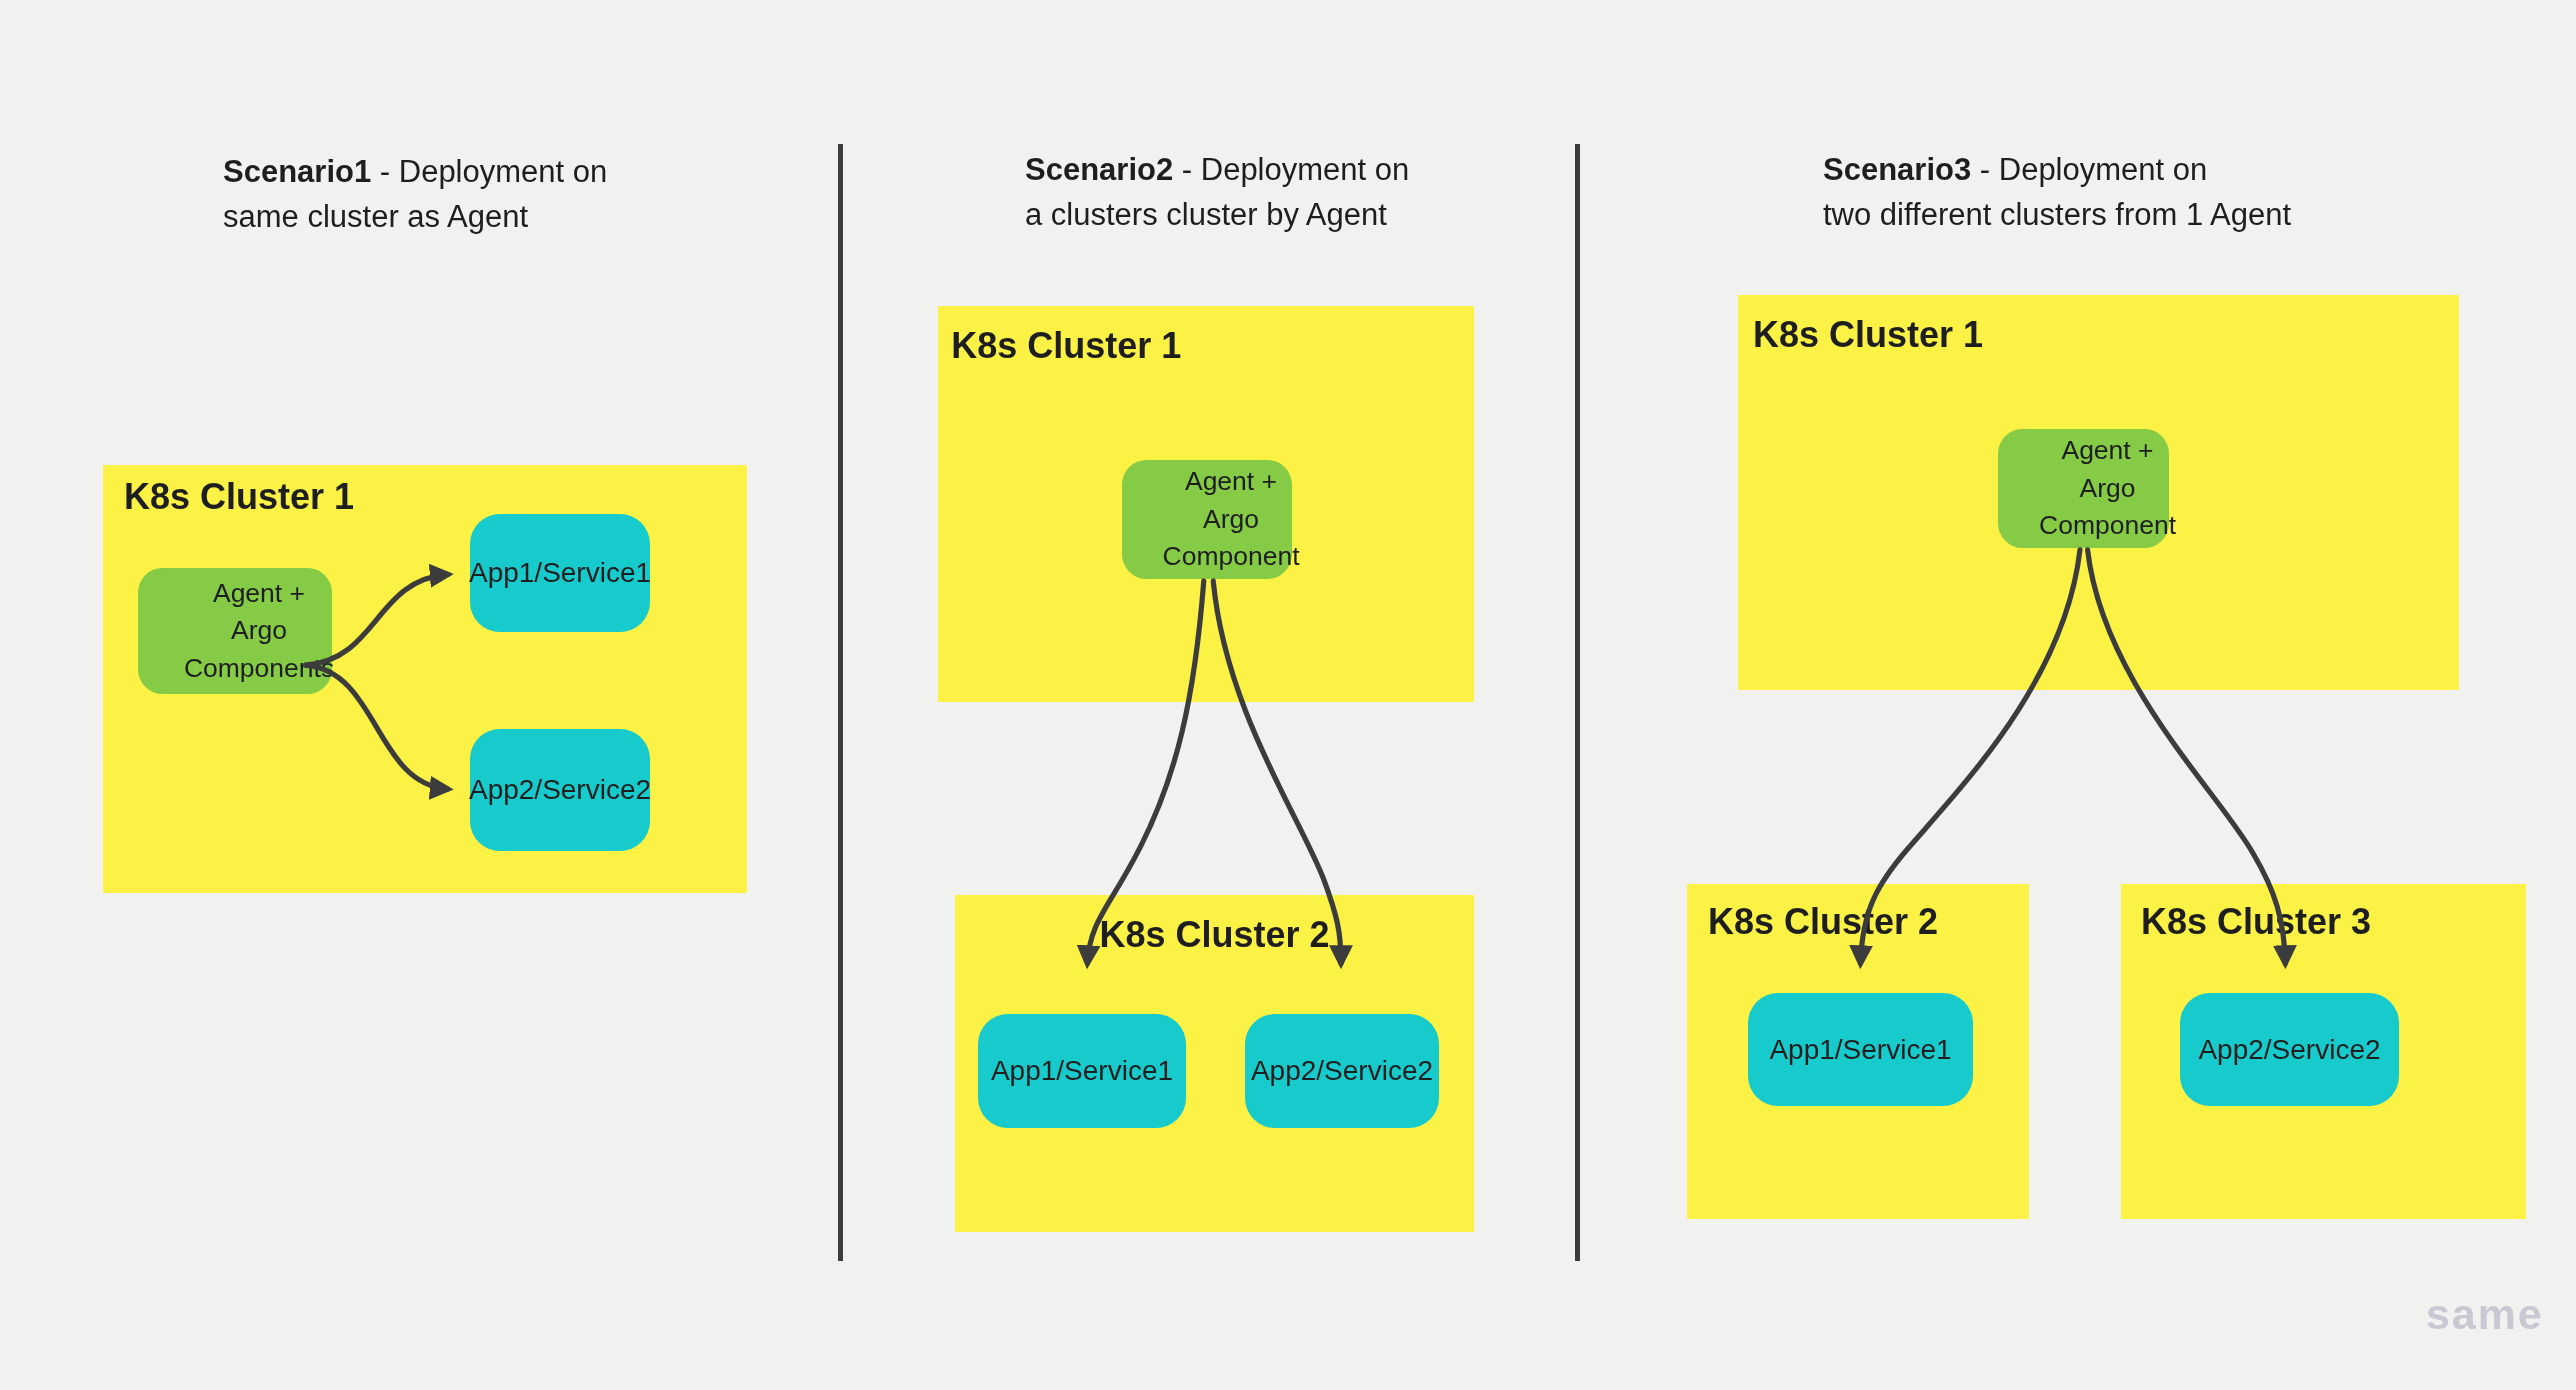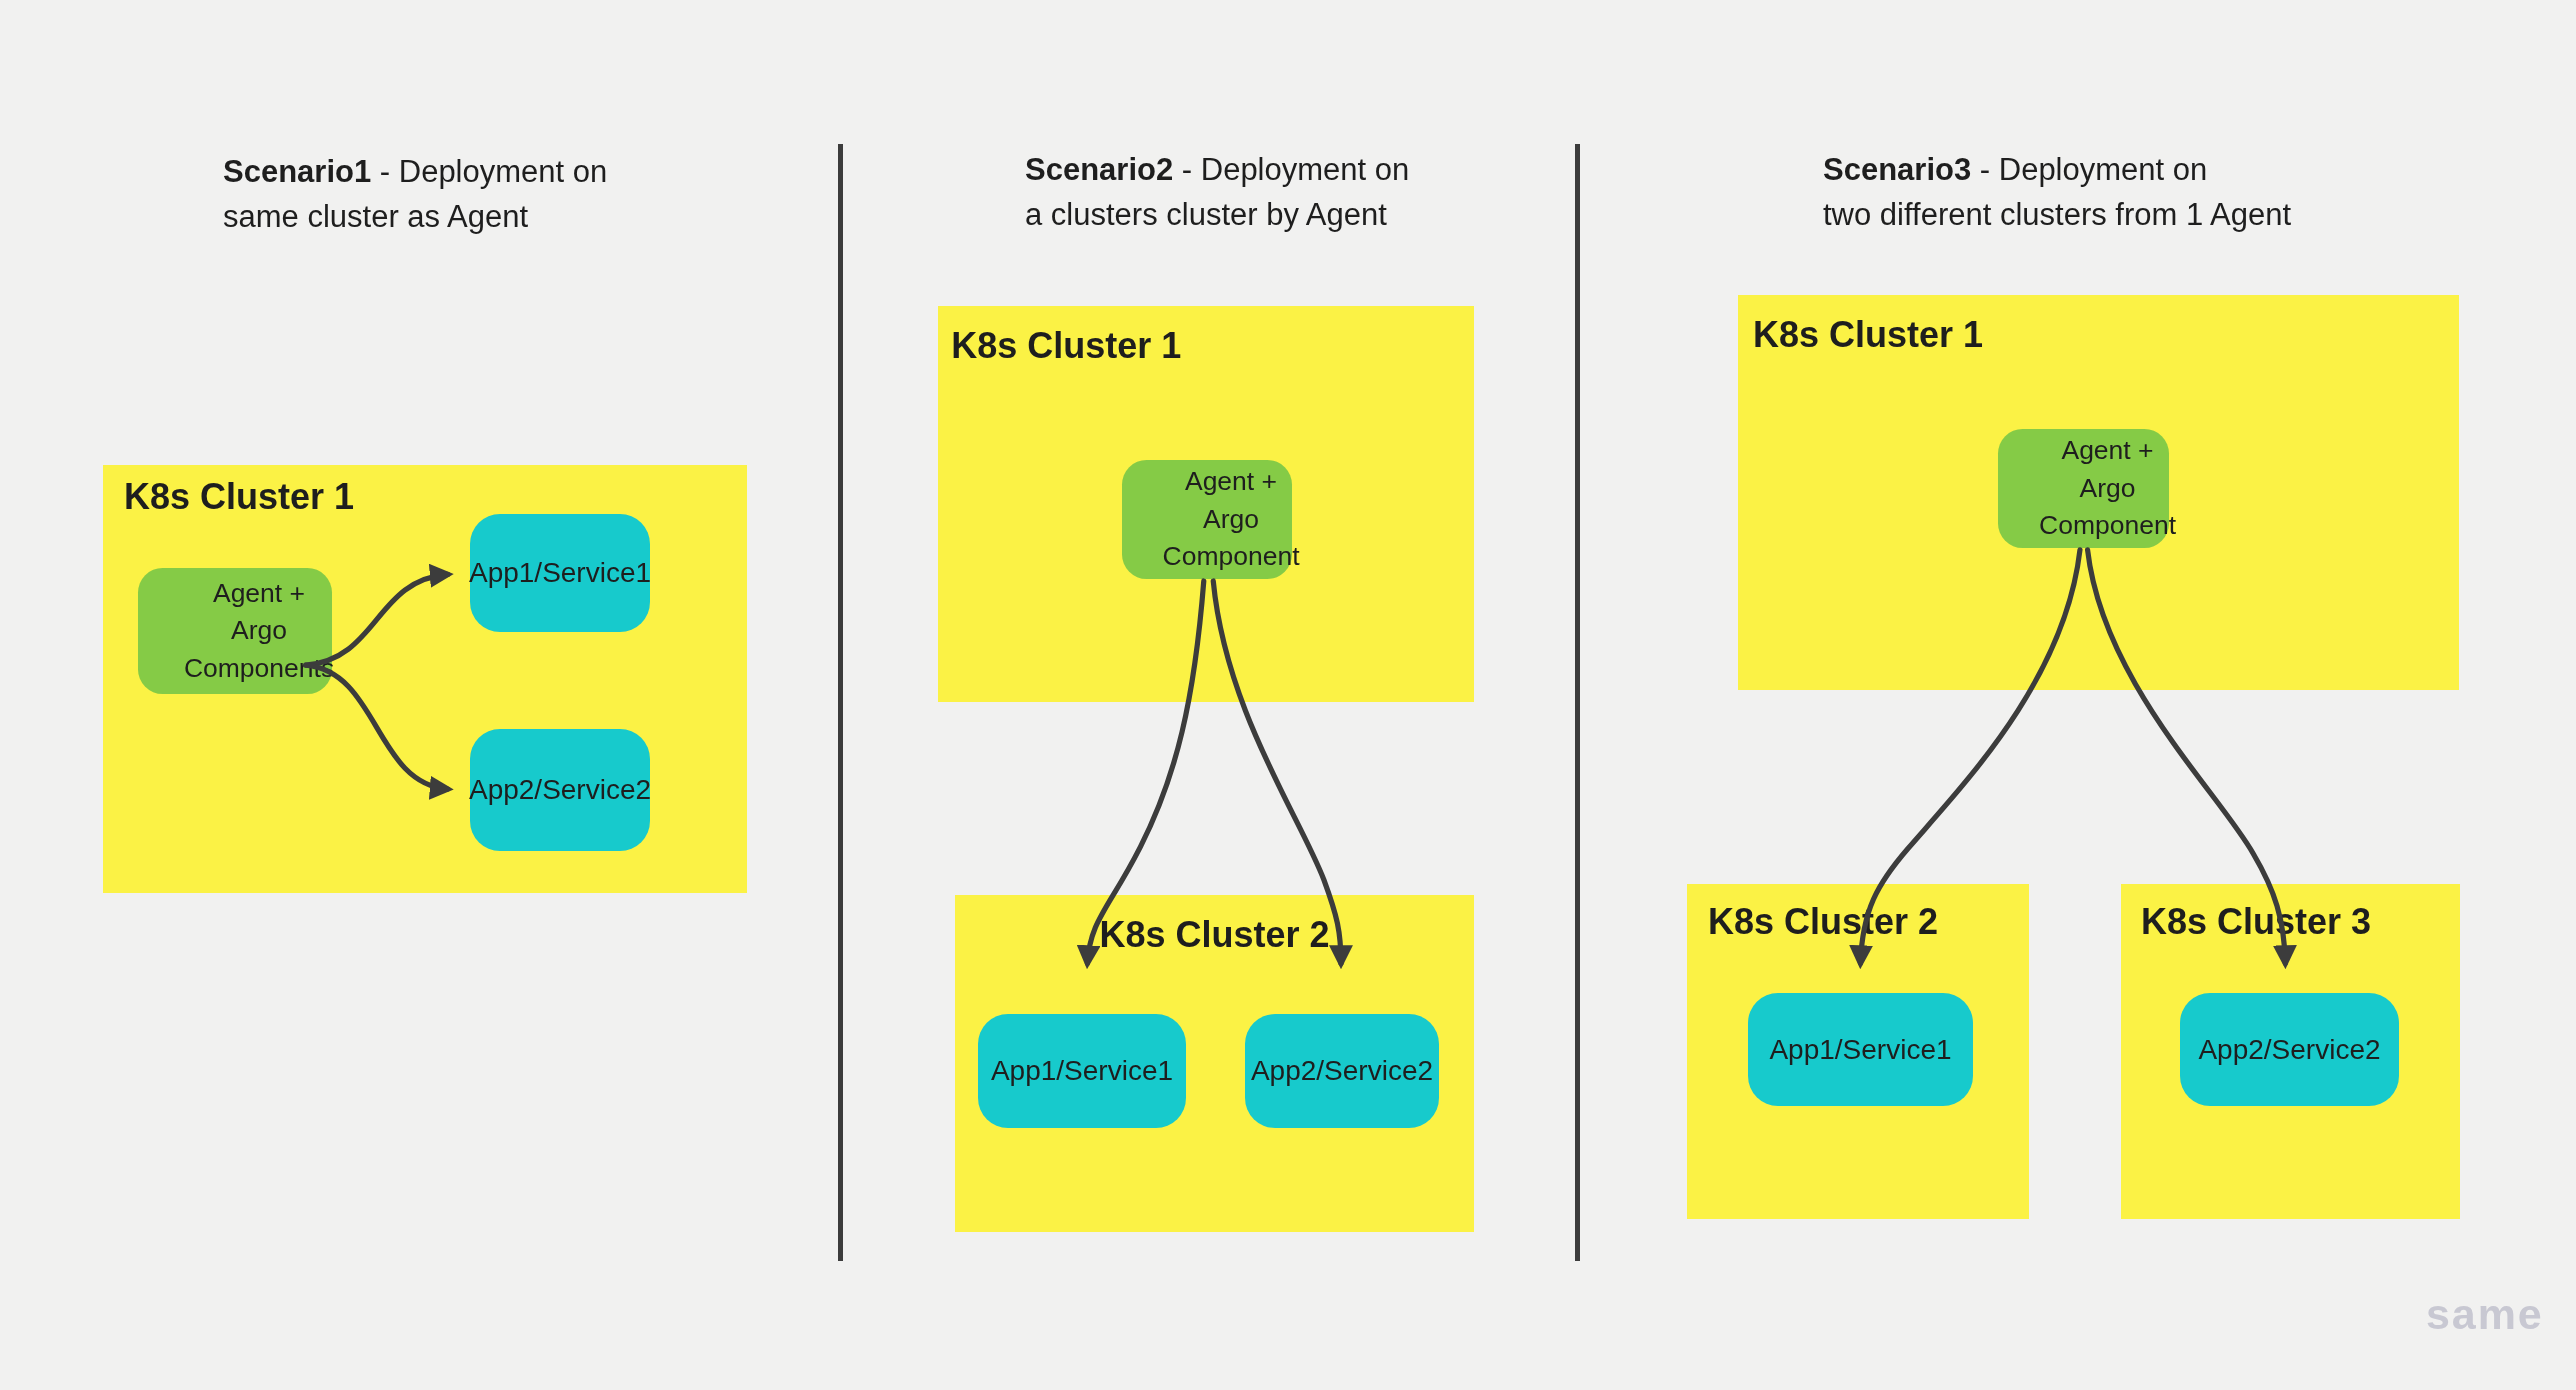--- a/index.html
+++ b/index.html
@@ -137,21 +137,21 @@
 <div class="node agent" style="left:1998px;top:429px;width:171px;height:119px;">
   <span>Agent +
 Argo
 Component</span>
 </div>
 
 <div class="cluster" style="left:1687px;top:884px;width:342px;height:335px;">
   <span class="cluster-label" style="padding:17px 0 0 21px;">K8s Cluster 2</span>
 </div>
 
-<div class="cluster" style="left:2121px;top:884px;width:339px;height:335px;">
+<div class="cluster" style="left:2121px;top:884px;width:405px;height:335px;">
   <span class="cluster-label" style="padding:17px 0 0 20px;">K8s Cluster 3</span>
 </div>
 
 <div class="node app" style="left:1748px;top:993px;width:225px;height:113px;">
   <span>App1/Service1</span>
 </div>
 
 <div class="node app" style="left:2180px;top:993px;width:219px;height:113px;">
   <span>App2/Service2</span>
 </div>

